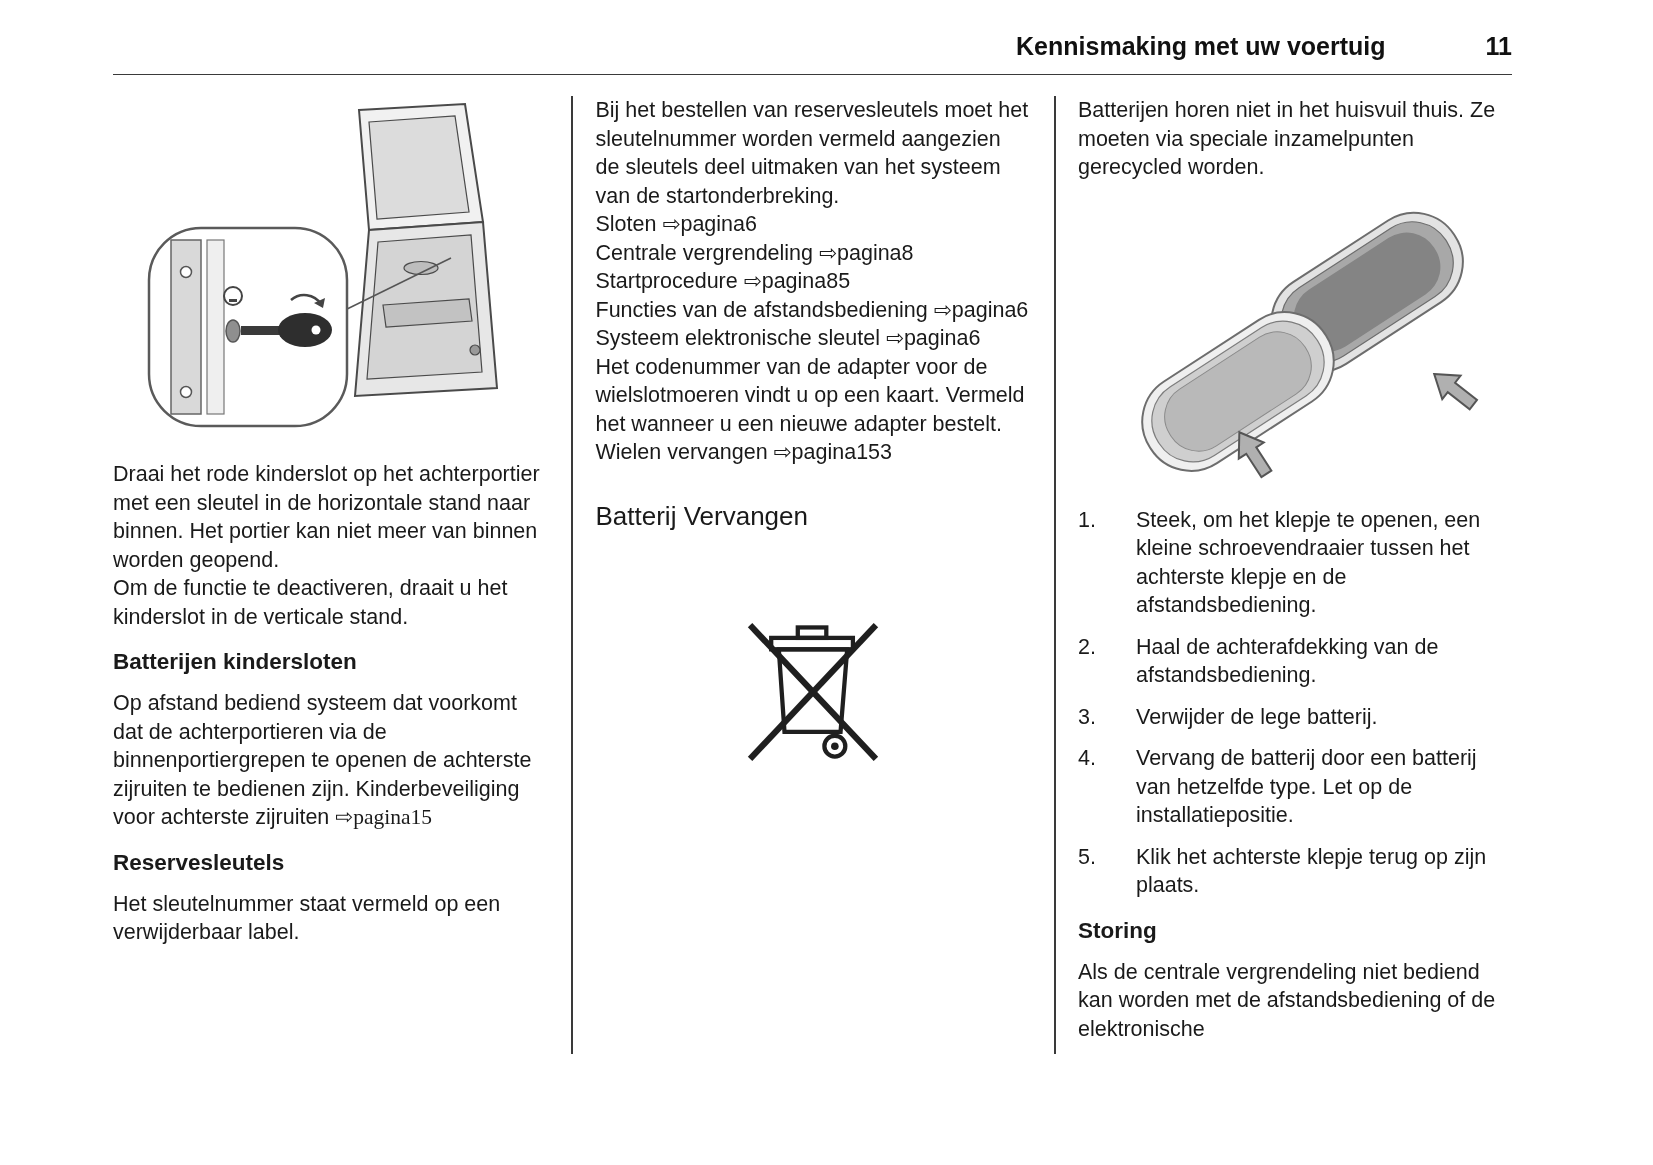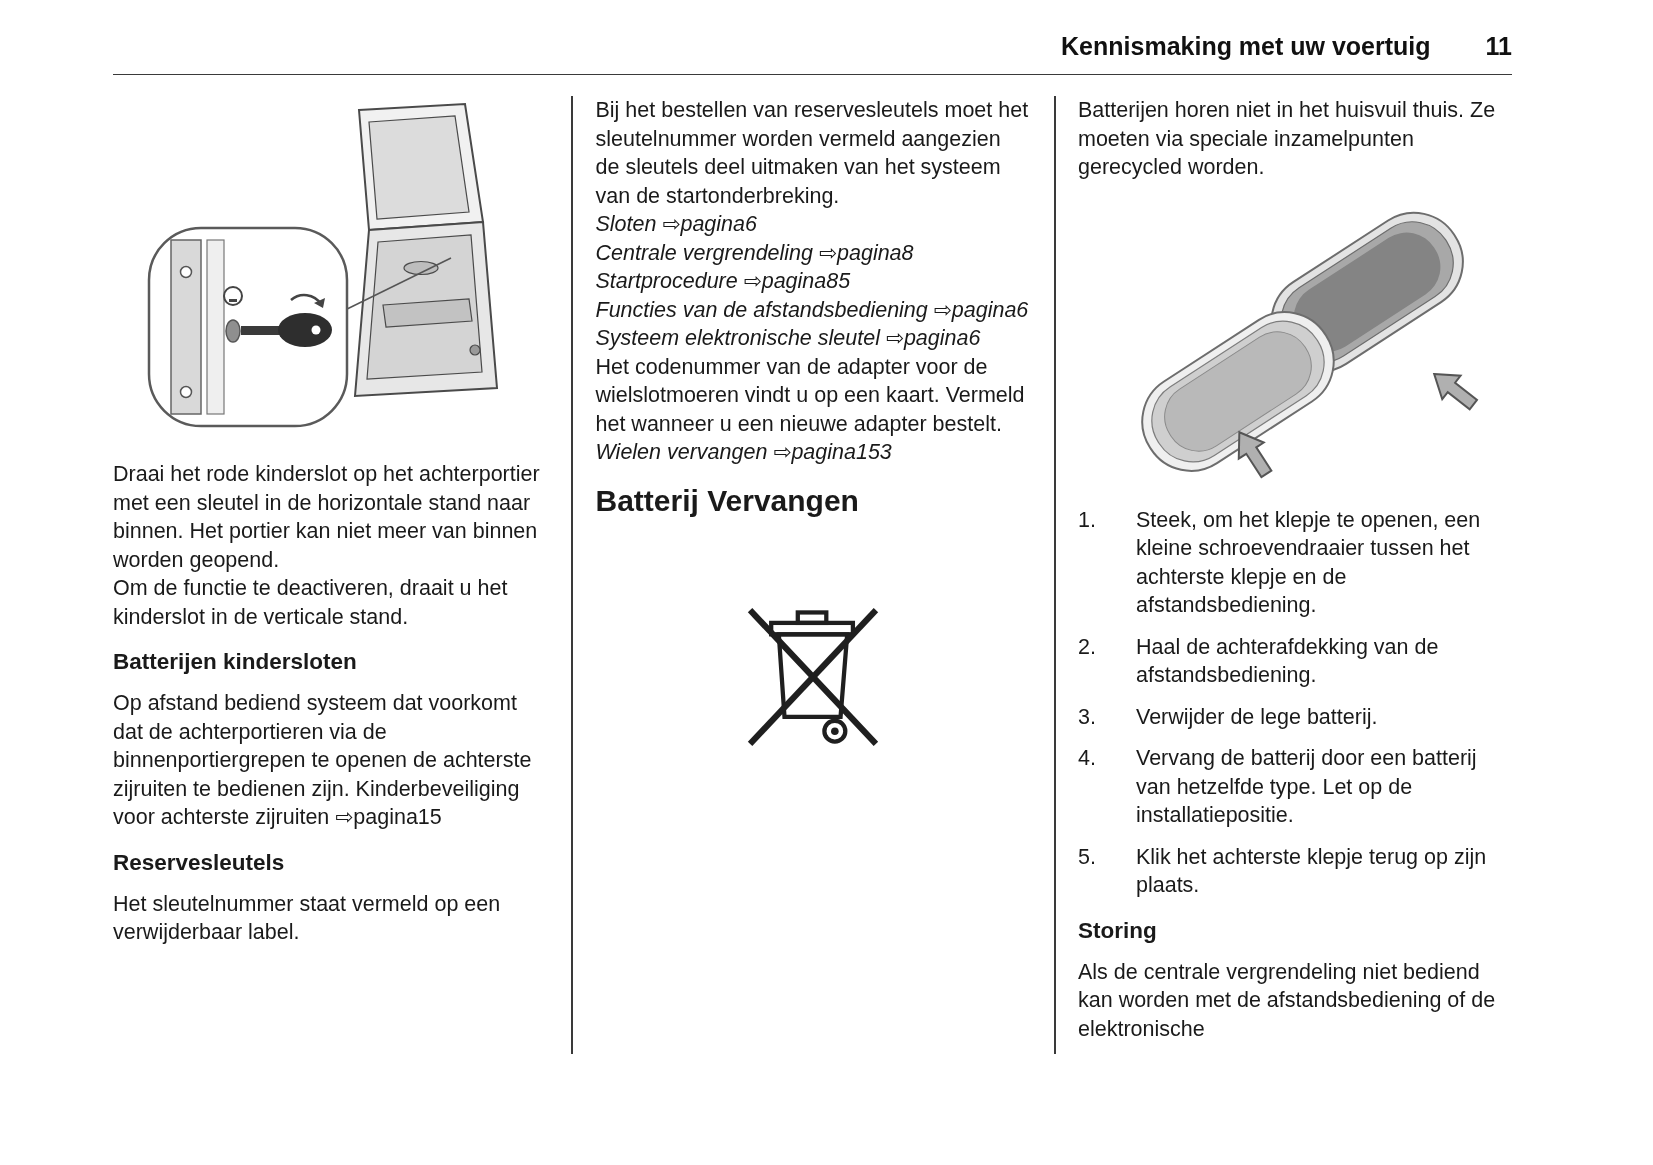--- a/index.html
+++ b/index.html
@@ -11,45 +11,45 @@
     overflow: hidden;
   }
   .page { position: absolute; inset: 0; }
 
   
   .header {
     position: absolute; top: 32px; left: 113px; width: 1399px;
     display: flex; justify-content: flex-end; align-items: center;
     font-weight: 700; font-size: 25px; color: #111;
   }
-  .page-number { margin-left: 55px; }
+  .page-number { margin-left: 100px; }
   .header-rule {
     position: absolute; top: 74px; left: 113px; width: 1399px;
     border-top: 1.5px solid #3a3a3a;
   }
 
   
   .vrule { position: absolute; top: 96px; height: 958px; width: 1.5px; background: #3a3a3a; }
   .vrule-1 { left: 571px; }
   .vrule-2 { left: 1054px; }
 
   
   .columns {
     position: absolute; top: 96px; left: 113px; width: 1399px;
     display: grid; grid-template-columns: 434px 434px 434px; column-gap: 48.5px;
   }
   .col { font-size: 21.5px; line-height: 28.5px; }
 
   p { margin: 0; }
-  .xref-line { cursor: pointer; font-style: italic; }
-  .xref { cursor: pointer; }
+  .xref-line { cursor: pointer; }
+  .xref { cursor: pointer; font-family: Liberation Serif, serif; }
 
   h2.section-heading {
-    font-size: 30px; line-height: 36px; font-weight: 700;
-    margin: 16px 0 13px 0;
+    font-size: 26px; line-height: 36px; font-weight: 400;
+    margin: 31px 0 13px 0;
   }
   h3.sub-heading {
     font-size: 22.5px; line-height: 28px; font-weight: 700;
     margin: 17px 0 13px 0;
   }
 
   figure { margin: 0; }
   .door-figure { width: 420px; height: 332px; margin: 4px 0 28px 0; }
   .fob-figure { width: 400px; height: 298px; margin: 10px 0 16px 24px; }
   .weee-figure { width: 152px; height: 162px; margin: 78px auto 0 auto; }

